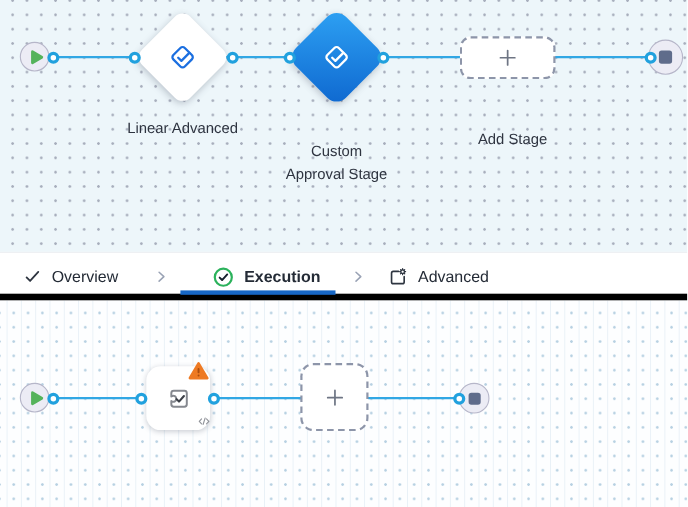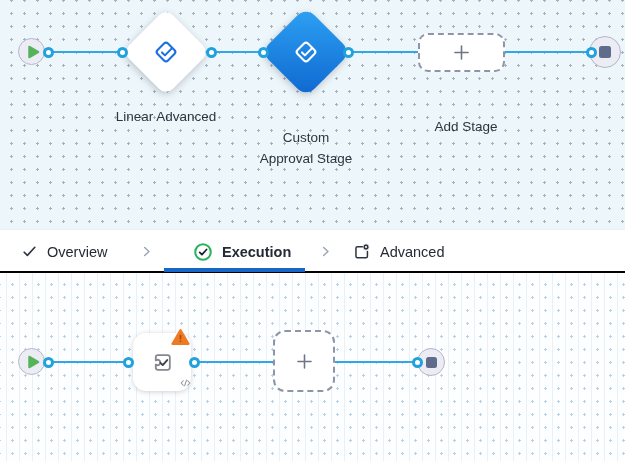--- a/index.html
+++ b/index.html
@@ -66,21 +66,21 @@
   .badge-code { position:absolute; z-index:7; display:flex; opacity:.9; }
 
   .node-label {
     position:absolute; color:#2e3440; font-size:13.5px; line-height:21px;
     text-align:center; z-index:2;
   }
 
   
   .tabbar {
     position:absolute; top:229px; left:0; width:625px; height:44px;
-    background:#fff; border-top:1px solid #eef0f3; border-bottom:2px solid #000000; z-index:10;
+    background:#fff; border-top:1px solid #eef0f3; border-bottom:6px solid #000000; z-index:10;
   }
   .tab { position:absolute; top:0; height:43px; display:flex; align-items:center; gap:9px; cursor:pointer; }
   .tab-label { font-size:14.5px; color:#242b36; font-weight:400; white-space:nowrap; }
   .tab.active .tab-label { font-weight:700; }
   .tab-sep { position:absolute; top:14px; display:flex; }
   .tab-underline { position:absolute; bottom:-1px; left:164px; width:141px; height:4px; background:#1767c6; z-index:11; }
 </style>
 </head>
 <body>
 

